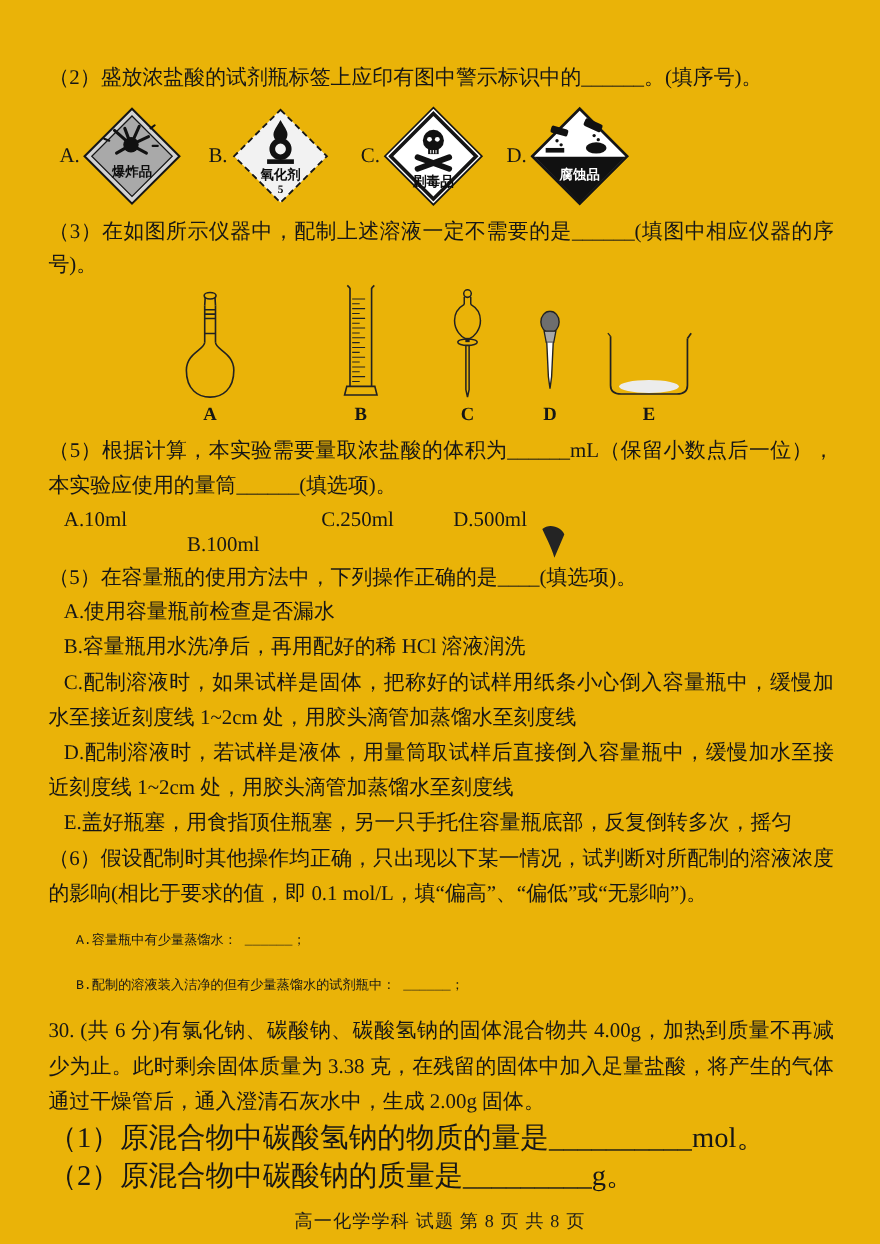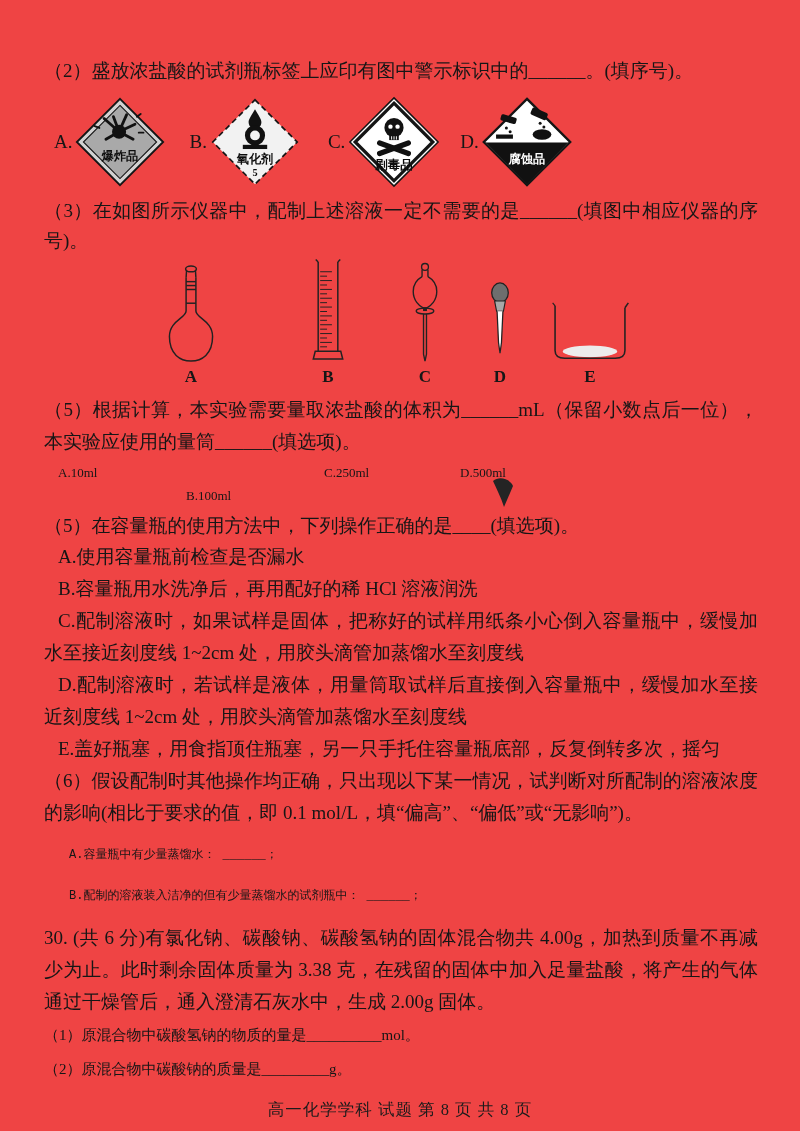--- a/index.html
+++ b/index.html
@@ -1,18 +1,18 @@
 <!DOCTYPE html>
 <html><head>
 <meta charset="utf-8">
 <style>
   html,body{margin:0;padding:0;}
   body{width:800px;height:1131px;background:#f7f7f6;}
   .page{
-    position:relative;width:800px;height:1131px;background:#ef4444;
+    position:relative;width:800px;height:1131px;background:#eab308;
     font-family:"Liberation Serif","DejaVu Serif",serif;
     color:#161616;overflow:hidden;
   }
   .content{position:absolute;left:44px;right:42px;top:56px;}
   p.line{margin:0;font-size:19px;line-height:32px;text-align:justify;}
   p.tight{line-height:30px;}
 
   
   .hazard-row{display:flex;align-items:center;height:108px;margin:2px 0 0 10px;}
   .hz-item{display:flex;align-items:center;}
@@ -27,30 +27,30 @@
   .app-fig{position:absolute;top:0;text-align:center;}
   .fig-box{height:106px;display:flex;align-items:flex-end;justify-content:center;}
   .app-letter{font-size:17px;font-weight:700;margin-top:3px;}
   .fig-a{left:113px;width:68px;}
   .fig-b{left:258px;width:52px;}
   .fig-c{left:361px;width:40px;}
   .fig-d{left:441px;width:30px;}
   .fig-e{left:505px;width:82px;}
 
   
-  .mc-row{display:flex;margin:0 0 0 14px;font-size:13px;line-height:30px;gap:16px;}
+  .mc-row{display:flex;margin:0 0 0 14px;font-size:19px;line-height:30px;}
   .mc-row span{display:inline-block;}
   .mc-a{width:112px;}
   .mc-b{width:122px;margin-top:23px;}
   .mc-c{width:120px;}
 
   .opt{margin:0;font-size:19px;line-height:32px;text-align:justify;text-indent:14px;}
   .q6item{margin:11px;font-size:12px;line-height:30px;text-indent:14px;font-family:Liberation Mono, monospace;}
   .q30{margin-top:6px;line-height:37px;}
-  .sub{margin:0;font-size:15px;line-height:34px;}
+  .sub{margin:0;font-size:26px;line-height:34px;}
 
   .footer{
     position:absolute;left:0;right:0;top:1062px;text-align:center;
     font-size:16.5px;color:#1b1b1b;letter-spacing:1px;margin-top:37px;
   }
   .ink-mark{position:absolute;left:488px;top:476px;}
 </style>
 </head>
 <body>
 

